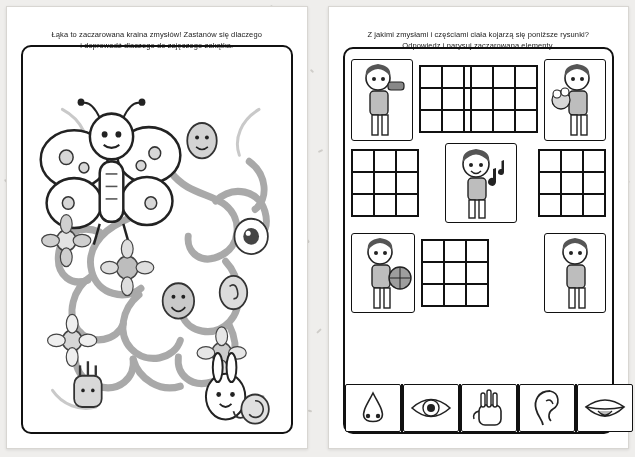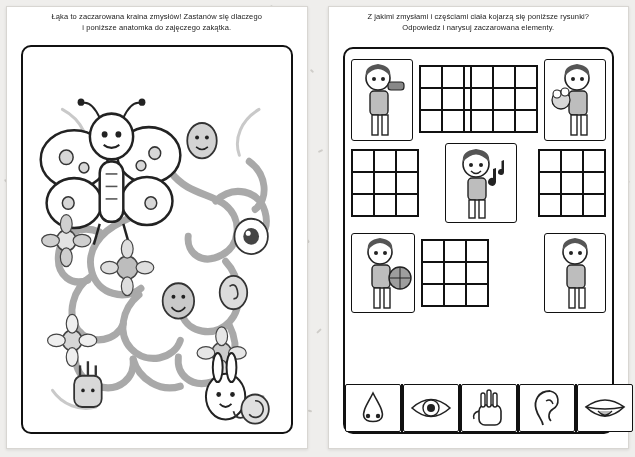--- a/index.html
+++ b/index.html
@@ -27,21 +27,21 @@
   .page-right .sheet{left:10px;top:6px;right:6px;bottom:8px;padding-left:24px;}
 
   .inner-frame{
     position:absolute;left:14px;top:38px;right:14px;bottom:14px;
     border:2px solid #111;
     border-radius:10px;
   }
   .page-right .inner-frame{top:40px;}
 
   .heading{
-    position:absolute;left:10px;right:10px;top:4px;
+    position:absolute;left:10px;right:10px;top:22px;
     text-align:center;
     font-size:7.5px;
     line-height:11px;
     color:#1a1a1a;
     letter-spacing:.1px;
   }
   .heading span{display:block;}
 
   
   .maze{position:absolute;left:0;top:0;width:100%;height:100%;}
@@ -117,21 +117,21 @@
   <i style="left:560px;top:446px;width:4px;height:2px;transform:rotate(34deg)"></i>
 </div>
 
 <div class="spread">
 
   <div class="page page-left">
     <div class="sheet">
 
       <div class="heading">
         <span>Łąka to zaczarowana kraina zmysłów! Zastanów się dlaczego</span>
-        <span>i poniższe anatomka do zajęczego zakątka.</span>
+        <span>i doprowadź dlaczego do zajęczego zakątka.</span>
       </div>
 
       <div class="inner-frame">
         <div class="maze">
           <svg viewBox="0 0 272 370" width="100%" height="100%" preserveAspectRatio="none">
 
             <g fill="none" stroke="#a9a9a9" stroke-width="7" stroke-linecap="round">
               <path d="M135 118 C135 150 120 160 100 168 C78 178 64 196 70 216 C76 238 104 244 120 232"></path>
               <path d="M150 120 C168 142 190 140 206 152 C224 166 220 192 202 200 C182 210 166 198 168 182"></path>
               <path d="M118 238 C100 252 96 276 110 290 C126 306 154 300 160 282"></path>

